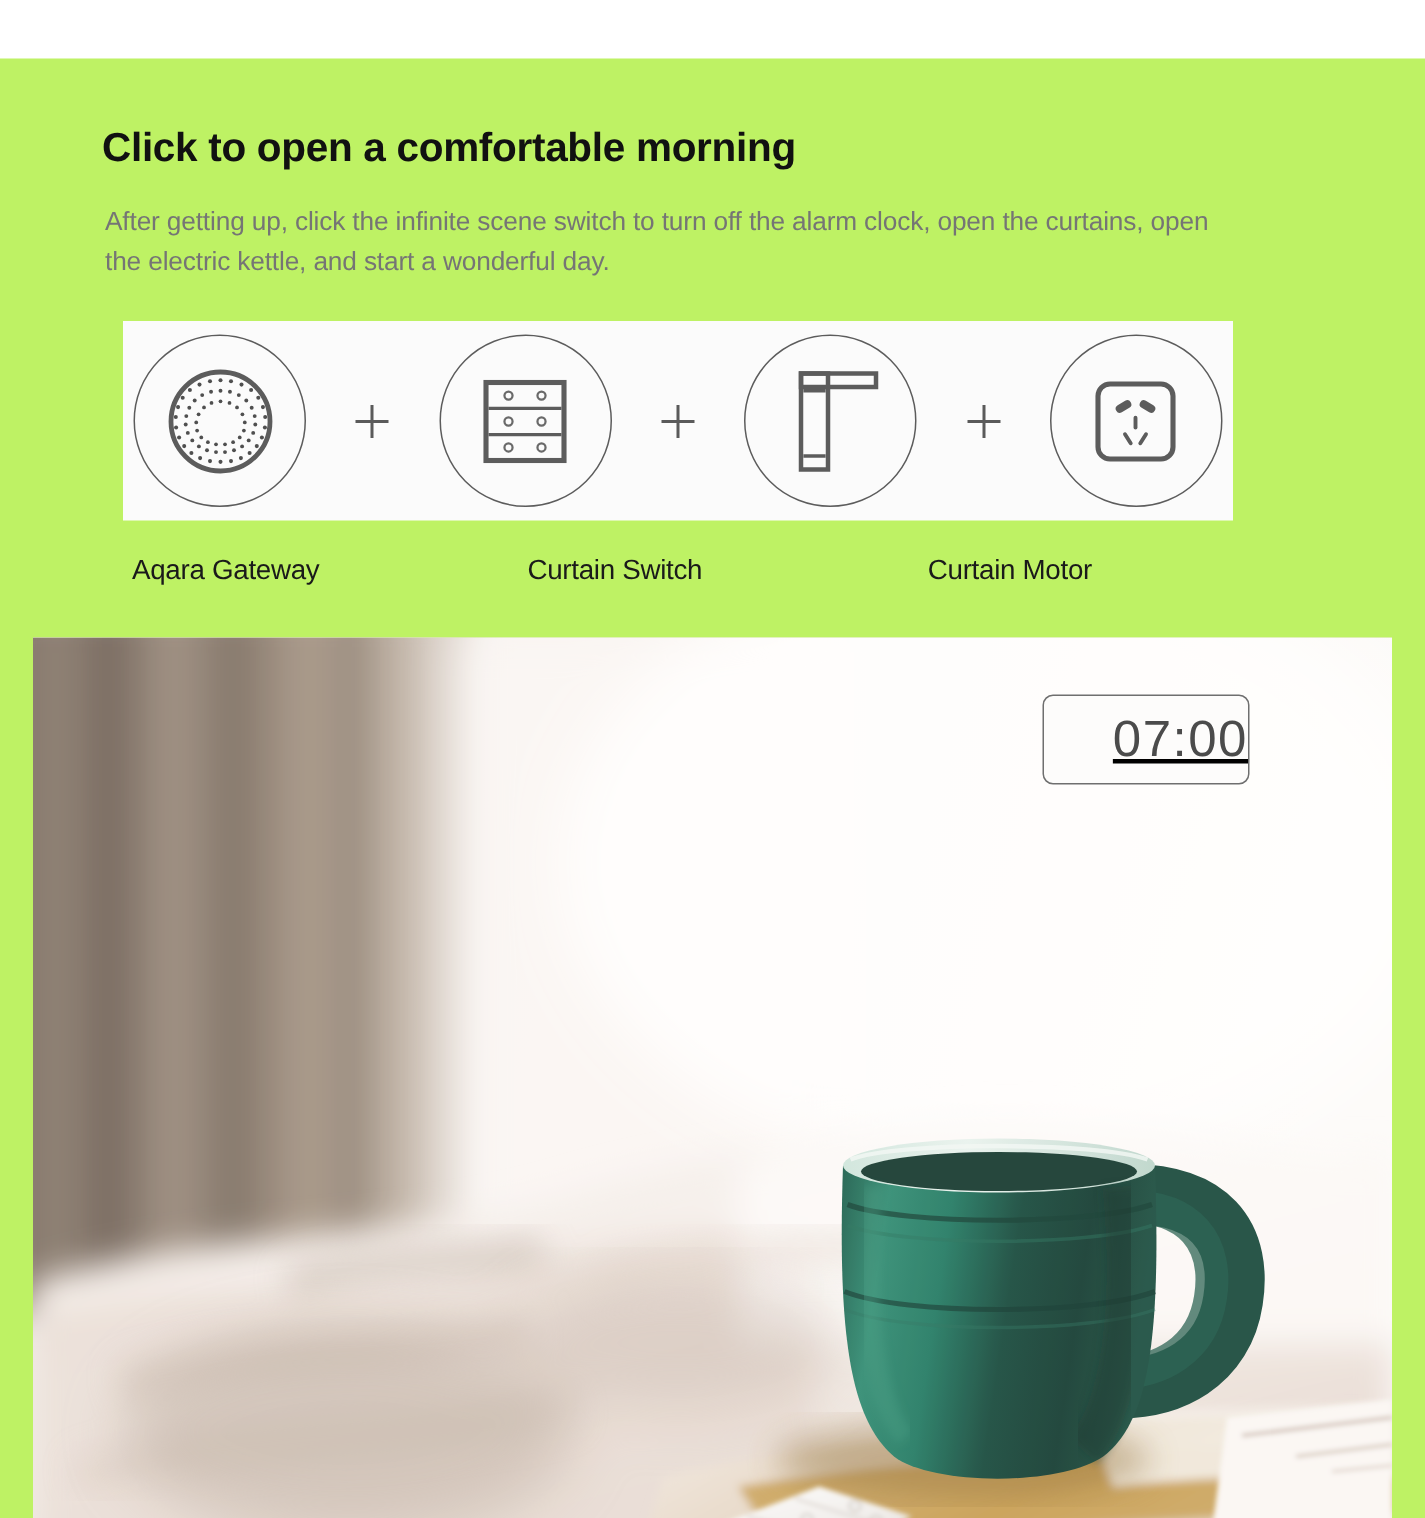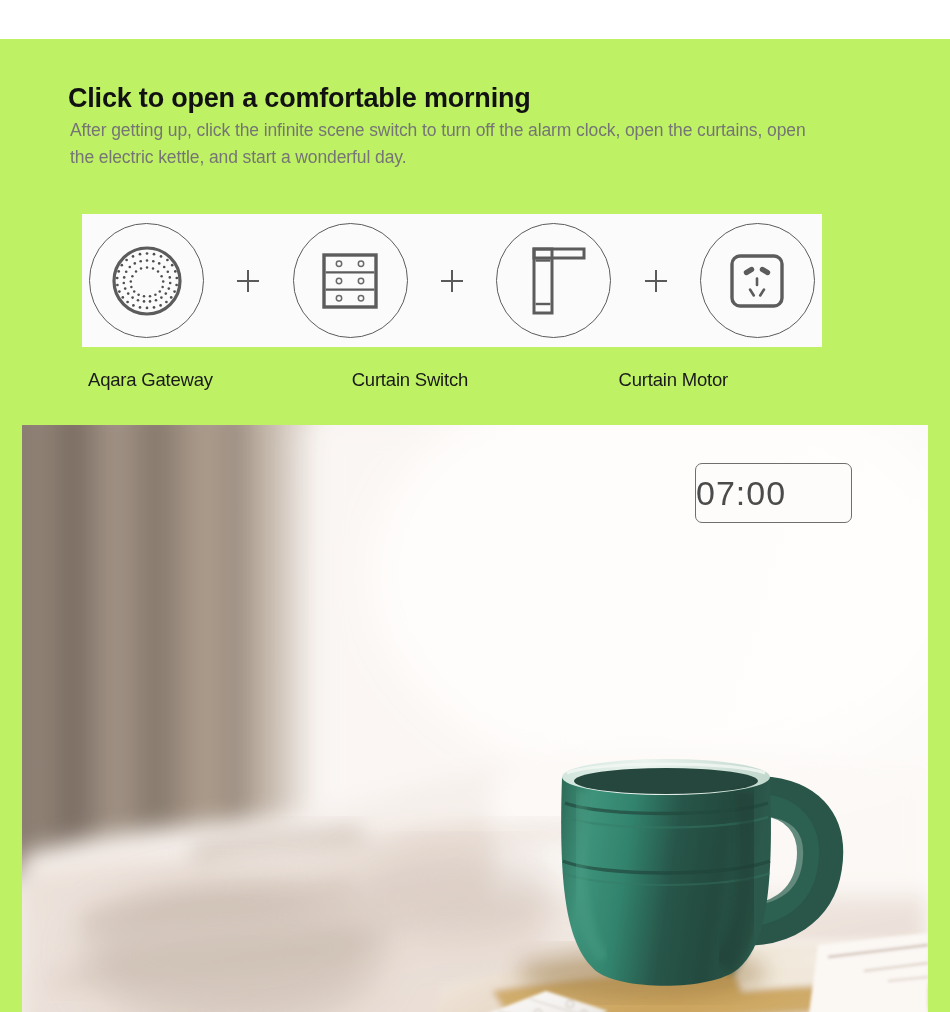--- a/index.html
+++ b/index.html
@@ -17,21 +17,21 @@
     position: absolute;
     left: 68px; top: 44px;
     font-size: 27px;
     font-weight: bold;
     color: #111111;
     letter-spacing: -0.2px;
     white-space: nowrap;
   }
   .subcopy {
     position: absolute;
-    left: 70px; top: 78px;
+    left: 70px; top: 95px;
     width: 750px;
     font-size: 17.5px;
     line-height: 27px;
     color: #757575;
     letter-spacing: -0.1px;
   }
 
   
   .device-strip {
     position: absolute;
@@ -93,25 +93,25 @@
     left: 22px; top: 386px;
     width: 906px; height: 626px;
     overflow: hidden;
     background: #efe6e0;
   }
   .photo svg { display: block; width: 100%; height: 100%; }
 
   .clock-badge {
     position: absolute;
     left: 695px; top: 424px;
-    width: 157px; height: 60px;
+    width: 138px; height: 60px;
     border: 1.6px solid #6f6f6f;
     border-radius: 7px;
     background: rgba(252,251,250,0.78);
-    display: flex; align-items: center; justify-content: flex-start;
+    display: flex; align-items: center; justify-content: flex-end; text-decoration: underline;
   }
   .clock-text {
     font-size: 34px;
     color: #4b4b4b;
     letter-spacing: 1px;
     font-weight: 400;
     line-height: 1;
   }
 </style>
 </head>

